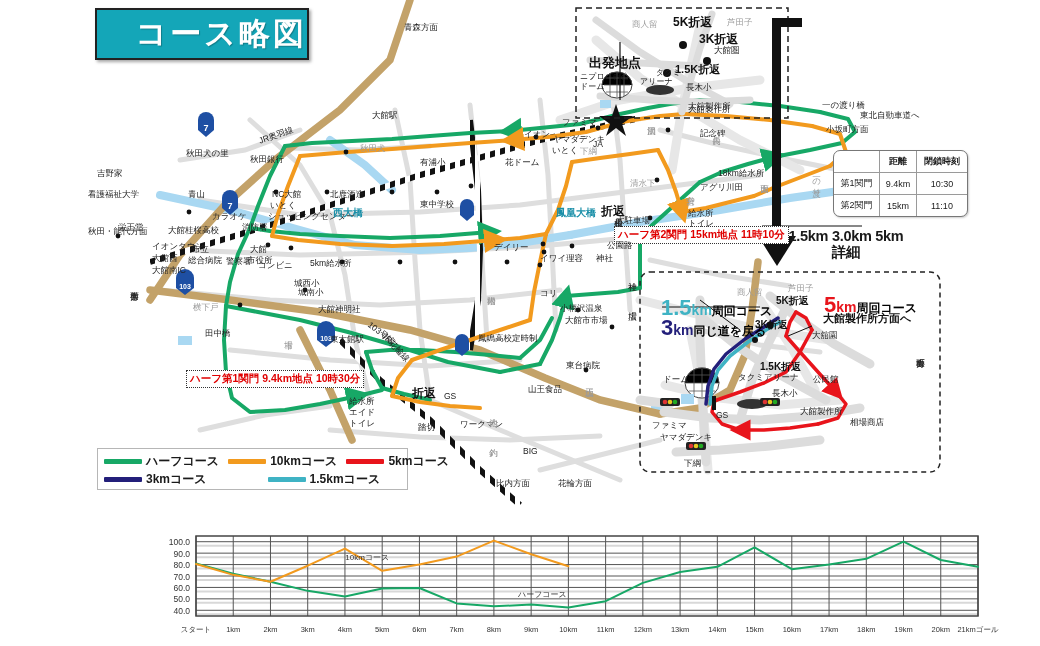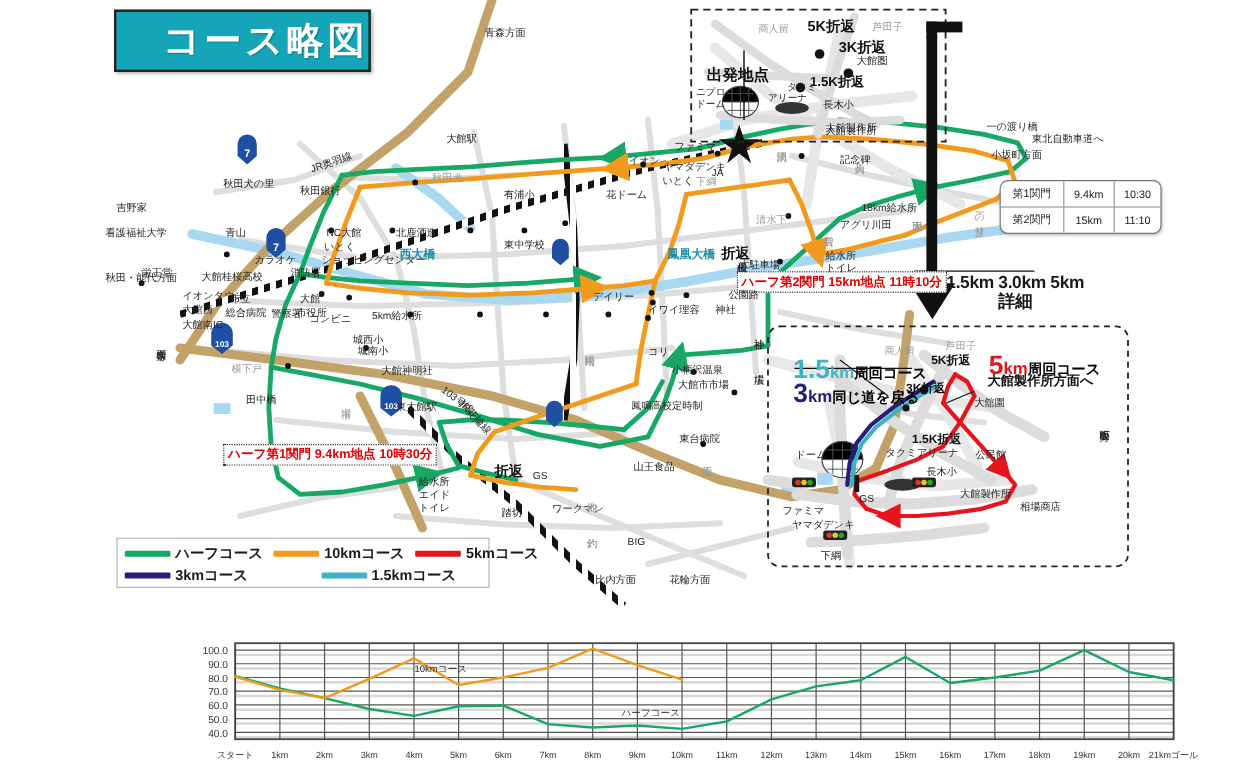--- a/index.html
+++ b/index.html
@@ -332,20 +332,25 @@
   <div id="title-box">
     <span>コース略図</span>
   </div>
 
   <div class="gate-callout" style="left:186px;top:370px;">ハーフ第1関門 9.4km地点 10時30分</div>
   <div class="gate-callout" style="left:614px;top:226px;">ハーフ第2関門 15km地点 11時10分</div>
 
   <div id="gate-table">
     <table>
       <tbody>
+          <tr>
+        <th></th>
+        <th>距離</th>
+        <th>閉鎖時刻</th>
+      </tr>
       <tr>
         <td>第1関門</td>
         <td>9.4km</td>
         <td>10:30</td>
       </tr>
       <tr>
         <td>第2関門</td>
         <td>15km</td>
         <td>11:10</td>
       </tr>
@@ -430,21 +435,21 @@
   <div class="plabel" style="left:192px;top:244px;">市立</div>
   <div class="plabel" style="left:188px;top:255px;">総合病院</div>
   <div class="plabel" style="left:250px;top:244px;">大館</div>
   <div class="plabel" style="left:247px;top:255px;">市役所</div>
   <div class="plabel" style="left:494px;top:242px;">デイリー</div>
   <div class="plabel" style="left:540px;top:253px;">イワイ理容</div>
   <div class="plabel" style="left:298px;top:287px;">城南小</div>
   <div class="plabel" style="left:540px;top:288px;">コリ</div>
   <div class="plabel" style="left:560px;top:303px;">小柄沢温泉</div>
   <div class="plabel" style="left:565px;top:315px;">大館市市場</div>
-  <div class="plabel" style="left:478px;top:333px;margin-left:48px;">鳳鳴高校定時制</div>
+  <div class="plabel" style="left:478px;top:333px;">鳳鳴高校定時制</div>
   <div class="plabel" style="left:566px;top:360px;">東台病院</div>
   <div class="plabel" style="left:528px;top:384px;">山王食品</div>
   <div class="plabel" style="left:460px;top:419px;">ワークマン</div>
   <div class="plabel" style="left:523px;top:446px;">BIG</div>
   <div class="plabel" style="left:318px;top:304px;">大館神明社</div>
   <div class="plabel" style="left:330px;top:334px;">東大館駅</div>
   <div class="plabel" style="left:258px;top:260px;">コンビニ</div>
   <div class="plabel" style="left:310px;top:258px;">5km給水所</div>
   <div class="plabel" style="left:294px;top:278px;">城西小</div>
   <div class="plabel" style="left:242px;top:222px;">消防署</div>

